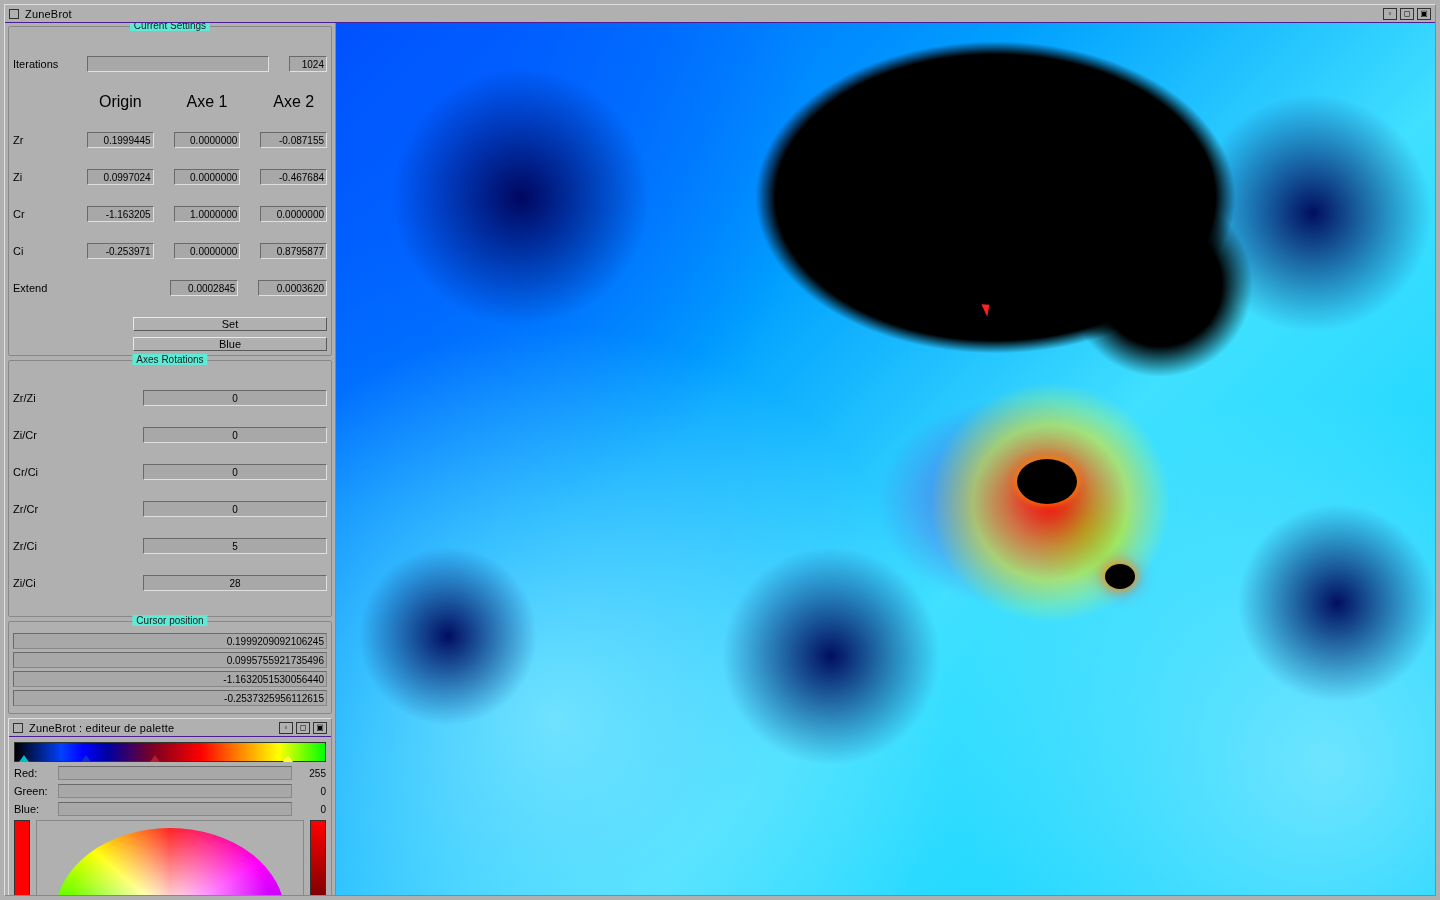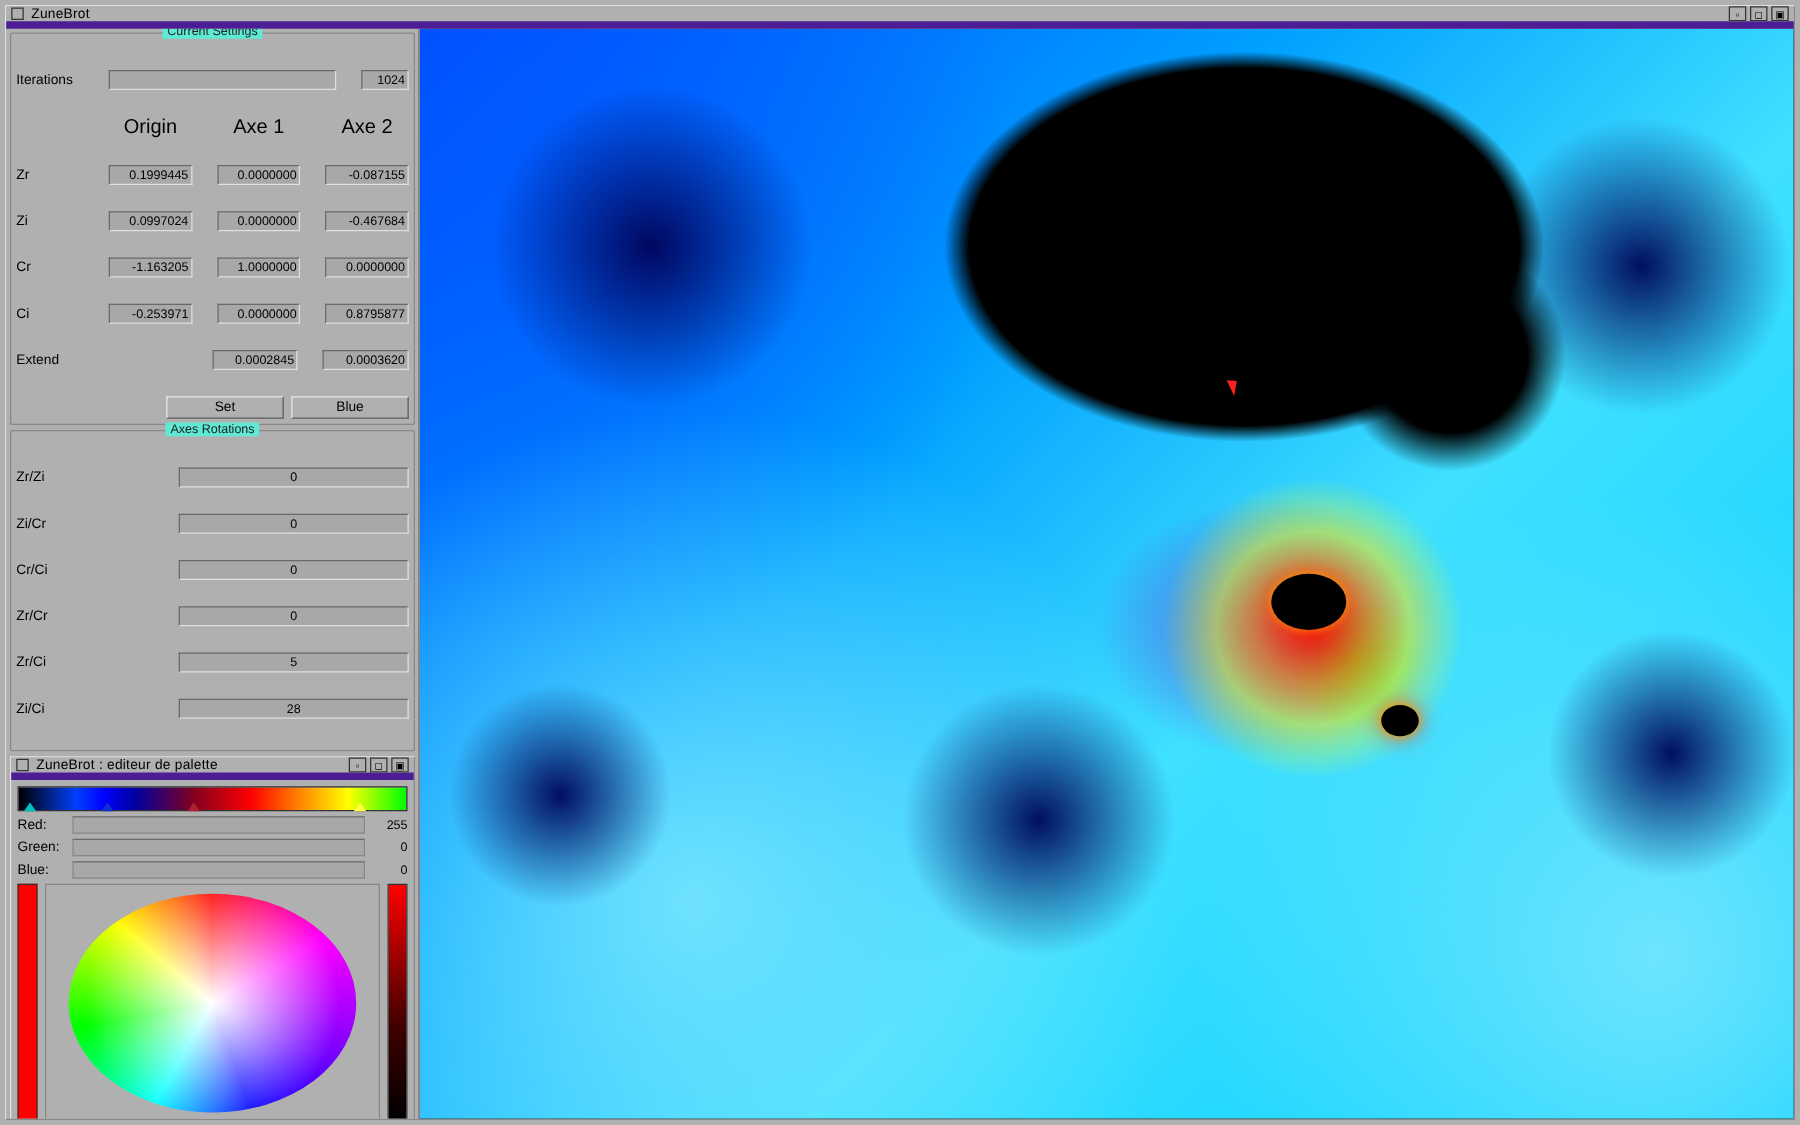--- a/index.html
+++ b/index.html
@@ -22,21 +22,21 @@
   border-left-color: #e0e0e0;
   display: flex;
   flex-direction: column;
 }
 .titlebar {
   height: 18px;
   display: flex;
   align-items: center;
   padding: 0 4px;
   background: #b0b0b0;
-  border-bottom: 6px solid #4c1d95;
+  border-bottom: 1px solid #4c1d95;
 }
 .titlebar .sysbox {
   width: 10px; height: 10px;
   border: 1px solid #333;
   margin-right: 6px;
 }
 .titlebar .wtitle { flex: 0 0 auto; letter-spacing: 0.2px; }
 .titlebar .spacer { flex: 1; }
 .titlebar .tbtn {
   width: 14px; height: 12px;
@@ -120,21 +120,21 @@
   border-right-color: #5a5a5a;
   border-bottom-color: #5a5a5a;
   font-size: 11px;
   display: flex;
   align-items: center;
   justify-content: center;
   cursor: pointer;
 }
 .btn-row { display: flex; gap: 6px; margin-top: 4px; }
 .btn-row .btn { flex: 1; }
-.btn-row.offset { padding-left: 120px; }
+.btn-row.offset { padding-left: 120px; flex-direction: column; }
 
 .slider-field {
   flex: 1;
   height: 16px;
   background: #a8a8a8;
   border: 1px solid #888;
   border-top-color: #6a6a6a;
   border-left-color: #6a6a6a;
   border-right-color: #e0e0e0;
   border-bottom-color: #e0e0e0;
@@ -377,20 +377,29 @@
               <div class="label" style="width:110px">Zr/Ci</div>
               <div class="slider-field">5</div>
             </div>
             <div class="row">
               <div class="label" style="width:110px">Zi/Ci</div>
               <div class="slider-field">28</div>
             </div>
           </div>
       </div>
 
+      <div class="panel" style="padding-top:8px">
+        <div class="panel-title">Cursor position</div>
+        <div id="cursor-rows">
+            <div class="cursor-row">0.1999209092106245</div>
+            <div class="cursor-row">0.0995755921735496</div>
+            <div class="cursor-row">-1.1632051530056440</div>
+            <div class="cursor-row">-0.2537325956112615</div>
+          </div>
+      </div>
 
       <div class="subwindow">
         <div class="titlebar">
           <div class="sysbox"></div>
           <div class="wtitle">ZuneBrot : editeur de palette</div>
           <div class="spacer"></div>
           <div class="tbtn">▫</div>
           <div class="tbtn">◻</div>
           <div class="tbtn">▣</div>
         </div>

